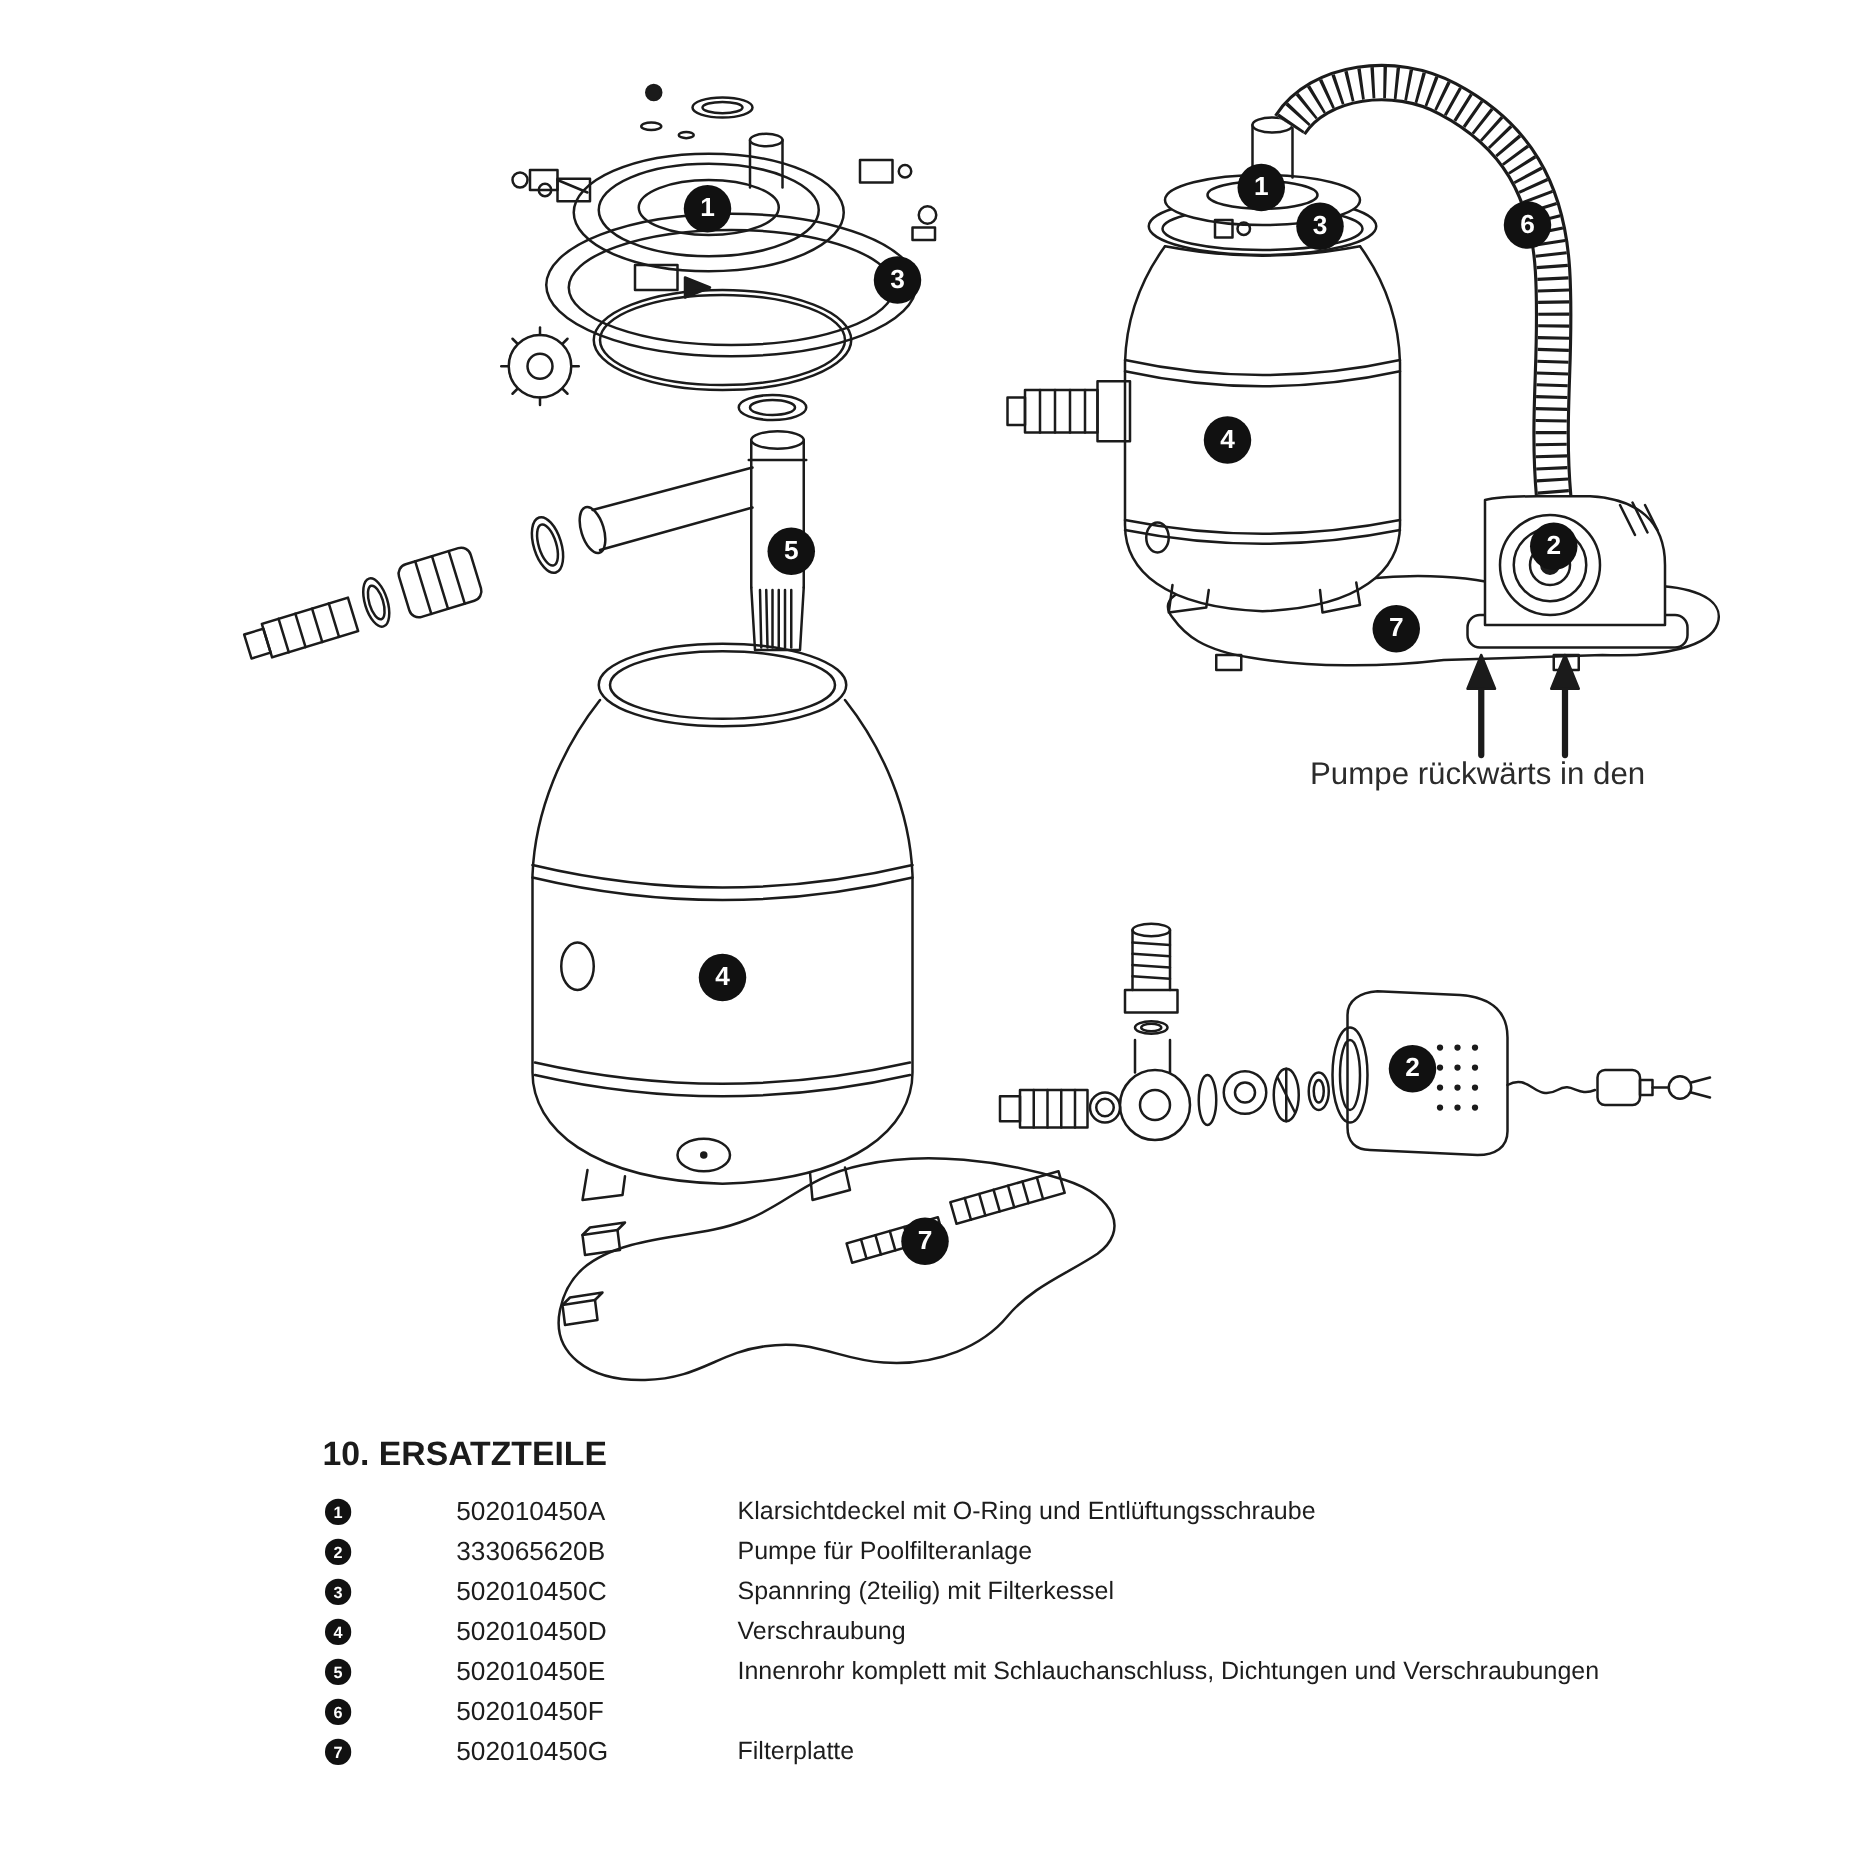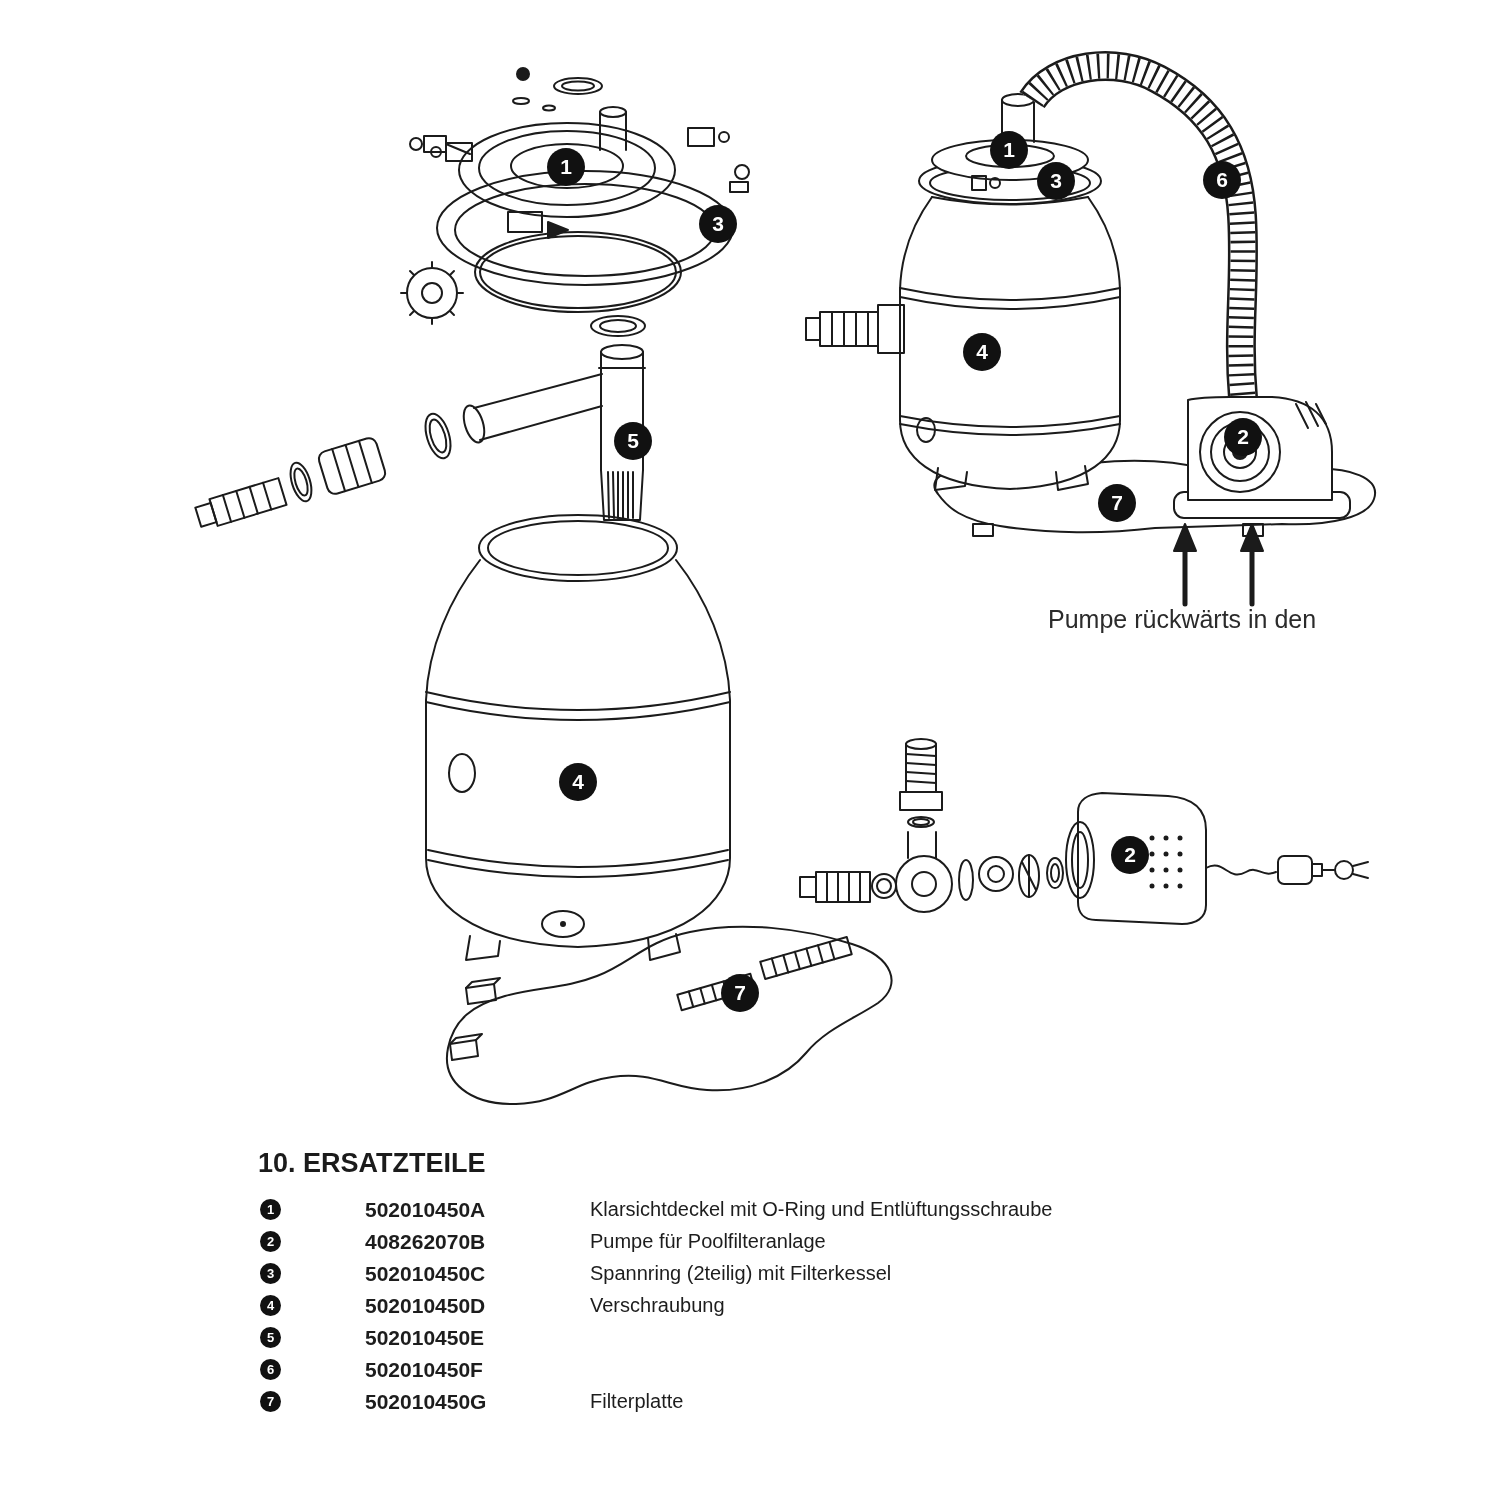--- a/index.html
+++ b/index.html
@@ -8,21 +8,21 @@
   .diagram-svg{position:absolute;left:0;top:0;}
   .callout{position:absolute;width:38px;height:38px;border-radius:50%;background:#111;color:#fff;
            display:flex;align-items:center;justify-content:center;font-weight:bold;font-size:21px;
            transform:translate(-50%,-50%);z-index:5;}
   .annotation{position:absolute;left:1048px;top:600px;font-size:25px;line-height:39px;color:#2b2b2b;z-index:4;}
   .heading{position:absolute;left:258px;top:1118px;font-size:27px;font-weight:bold;color:#1b1b1b;z-index:4;margin-top:30px;}
   .parts{position:absolute;left:252px;top:1194px;width:1100px;z-index:4;}
   .part-row{position:relative;height:32px;}
   .part-badge{position:absolute;left:8px;top:5px;width:21px;height:21px;border-radius:50%;background:#111;
               color:#fff;font-size:13px;font-weight:bold;display:flex;align-items:center;justify-content:center;}
-  .part-code{position:absolute;left:113px;top:4px;font-size:21px;font-weight:bold;white-space:nowrap;}
+  .part-code{position:absolute;left:113px;top:4px;font-size:21px;font-weight:normal;white-space:nowrap;}
   .part-desc{position:absolute;left:338px;top:4px;font-size:20px;white-space:nowrap;}
 </style>
 </head>
 <body>
 
 <div class="stage">
 
   <svg class="diagram-svg" width="1500" height="1500" viewBox="0 0 1500 1500" xmlns="http://www.w3.org/2000/svg">
     <g stroke="#1b1b1b" stroke-width="2" fill="none" stroke-linejoin="round" stroke-linecap="round">
 
@@ -302,36 +302,37 @@
   <div class="heading">10. ERSATZTEILE</div>
 
   <div class="parts">
     <div class="part-row">
       <span class="part-badge">1</span>
       <span class="part-code">502010450A</span>
       <span class="part-desc">Klarsichtdeckel mit O-Ring und Entlüftungsschraube</span>
     </div>
     <div class="part-row">
       <span class="part-badge">2</span>
-      <span class="part-code">408262070B</span>
+      <span class="part-code">333065620B</span>
       <span class="part-desc">Pumpe für Poolfilteranlage</span>
     </div>
     <div class="part-row">
       <span class="part-badge">3</span>
       <span class="part-code">502010450C</span>
       <span class="part-desc">Spannring (2teilig) mit Filterkessel</span>
     </div>
     <div class="part-row">
       <span class="part-badge">4</span>
       <span class="part-code">502010450D</span>
       <span class="part-desc">Verschraubung</span>
     </div>
     <div class="part-row">
       <span class="part-badge">5</span>
       <span class="part-code">502010450E</span>
+      <span class="part-desc">Innenrohr komplett mit Schlauchanschluss, Dichtungen und Verschraubungen</span>
     </div>
     <div class="part-row">
       <span class="part-badge">6</span>
       <span class="part-code">502010450F</span>
     </div>
     <div class="part-row">
       <span class="part-badge">7</span>
       <span class="part-code">502010450G</span>
       <span class="part-desc">Filterplatte</span>
     </div>

